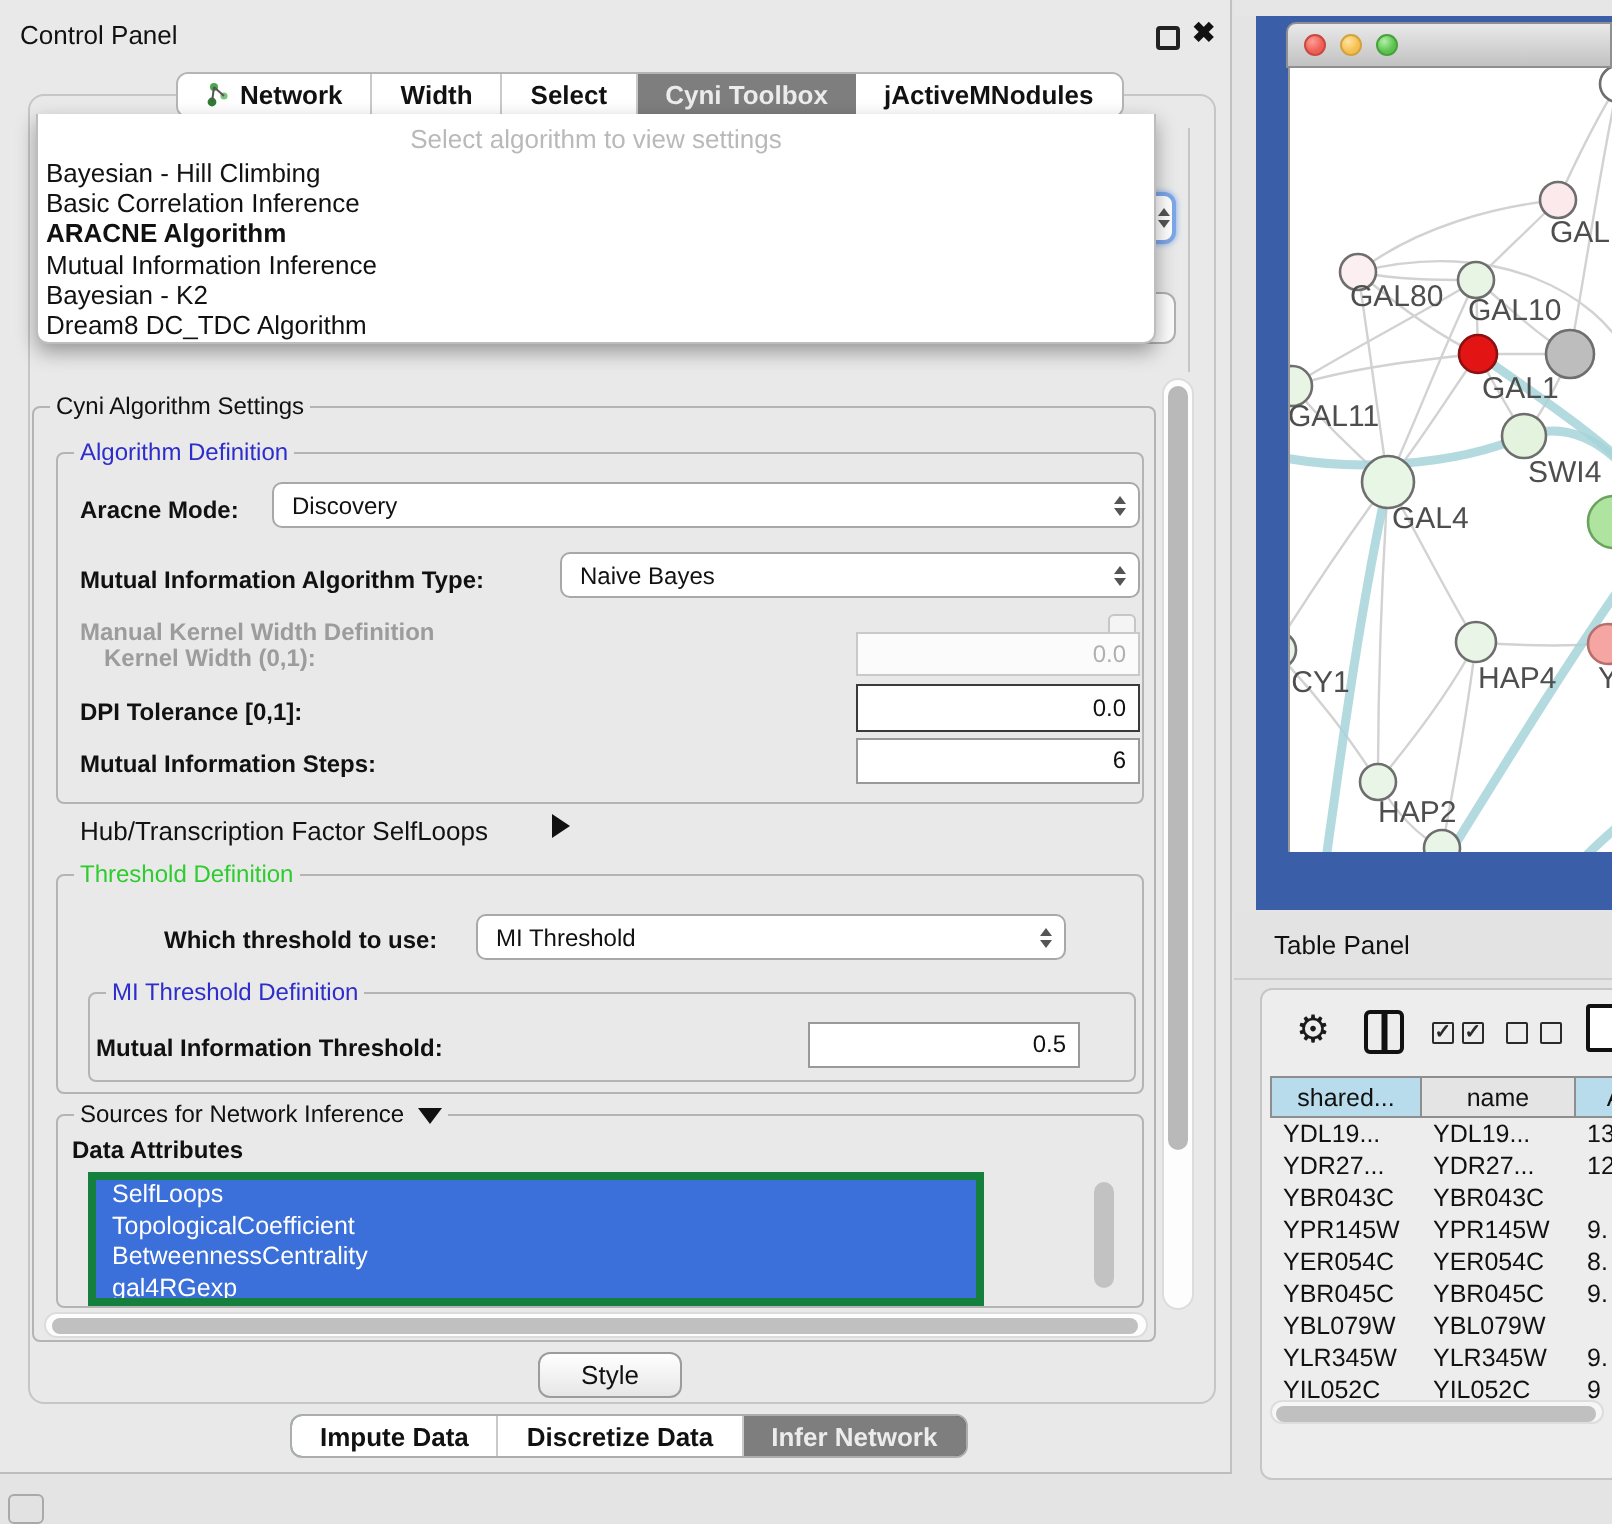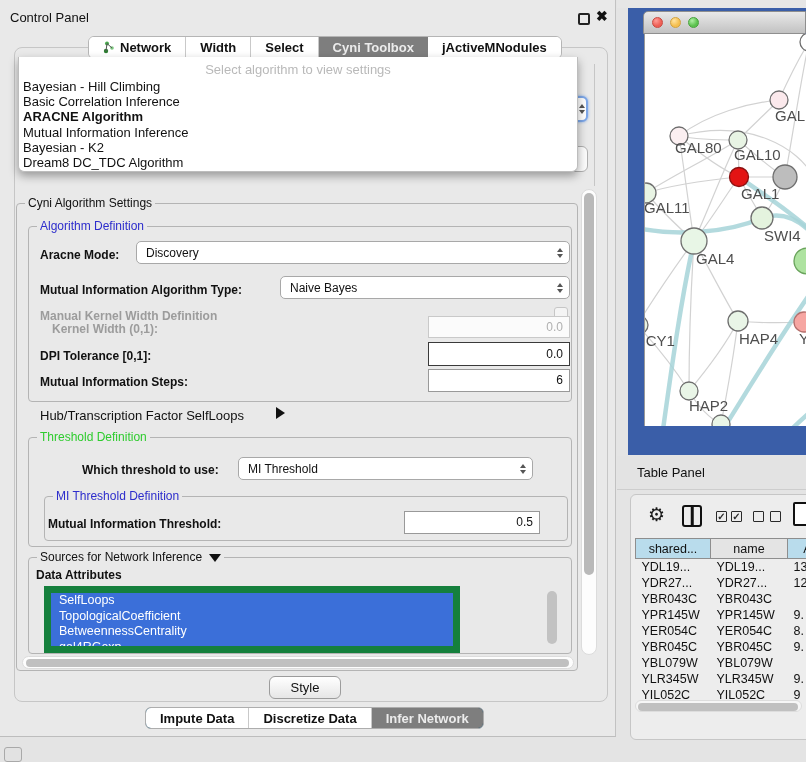--- a/index.html
+++ b/index.html
@@ -56,21 +56,21 @@
   .combo .arrows .up { border-bottom:4px solid #555; }
   .combo .arrows .dn { border-top:4px solid #555; }
 
   .tfield { position:absolute; background:#fff; border:1px solid #999; font-size:12px; color:#111;
             text-align:right; padding:3px 6px 16px 0; }
   .tfield.dis { color:#b0b0b0; border-color:#c9c9c9; background:#fbfbfb; }
   .tfield.strong { border-color:#3a3a3a; }
 
   .checkbox { position:absolute; width:14px; height:14px; border:1px solid #c6c6c6; border-radius:3px; background:#f4f4f4; }
 
-  #attr-list { left:44px; top:586px; width:416px; height:67px; background:#fff; border:7px solid #15803d; overflow:hidden; }
+  #attr-list { left:44px; top:586px; width:448px; height:67px; background:#fff; border:4px solid #15803d; overflow:hidden; }
   .attr-item { height:15.7px; line-height:15.7px; font-size:12.5px; color:#fff; background:#3b6fd9; padding-left:8px;
                width:501px; }
   #attr-vscroll { left:547px; top:591px; width:10px; height:53px; background:#c2c2c2; border-radius:5px; z-index:5; }
 
   
   #vscroll-track { left:581px; top:189px; width:16px; height:466px; background:#fdfdfd; border:1px solid #dcdcdc; border-radius:8px; }
   #vscroll-thumb { left:2px; top:3px; width:10px; height:382px; background:#b9b9b9; border-radius:5px; position:absolute; }
   #hscroll-track { left:22px; top:656px; width:552px; height:13px; background:#fdfdfd; border:1px solid #dcdcdc; border-radius:7px; }
   #hscroll-thumb { left:3px; top:2px; width:543px; height:8px; background:#c0c0c0; border-radius:4px; position:absolute; }
 

